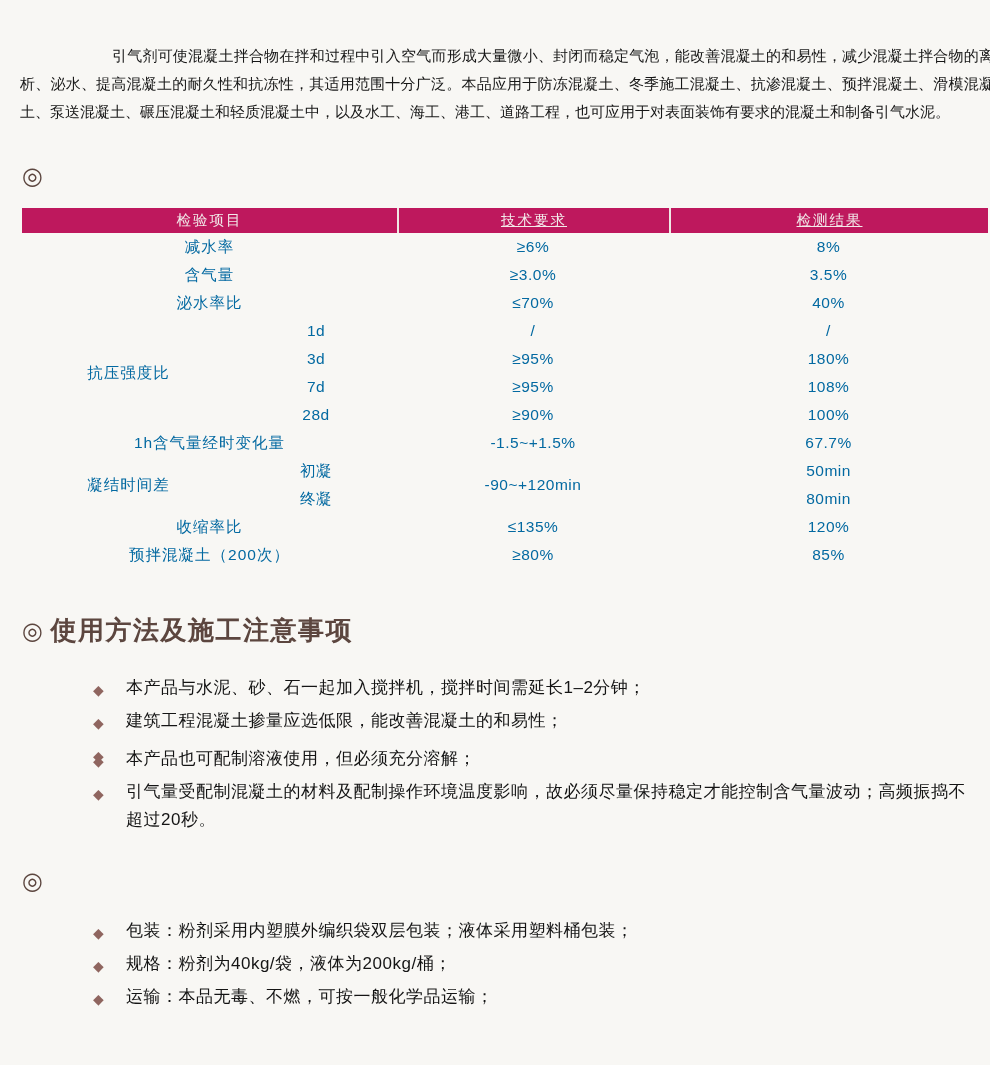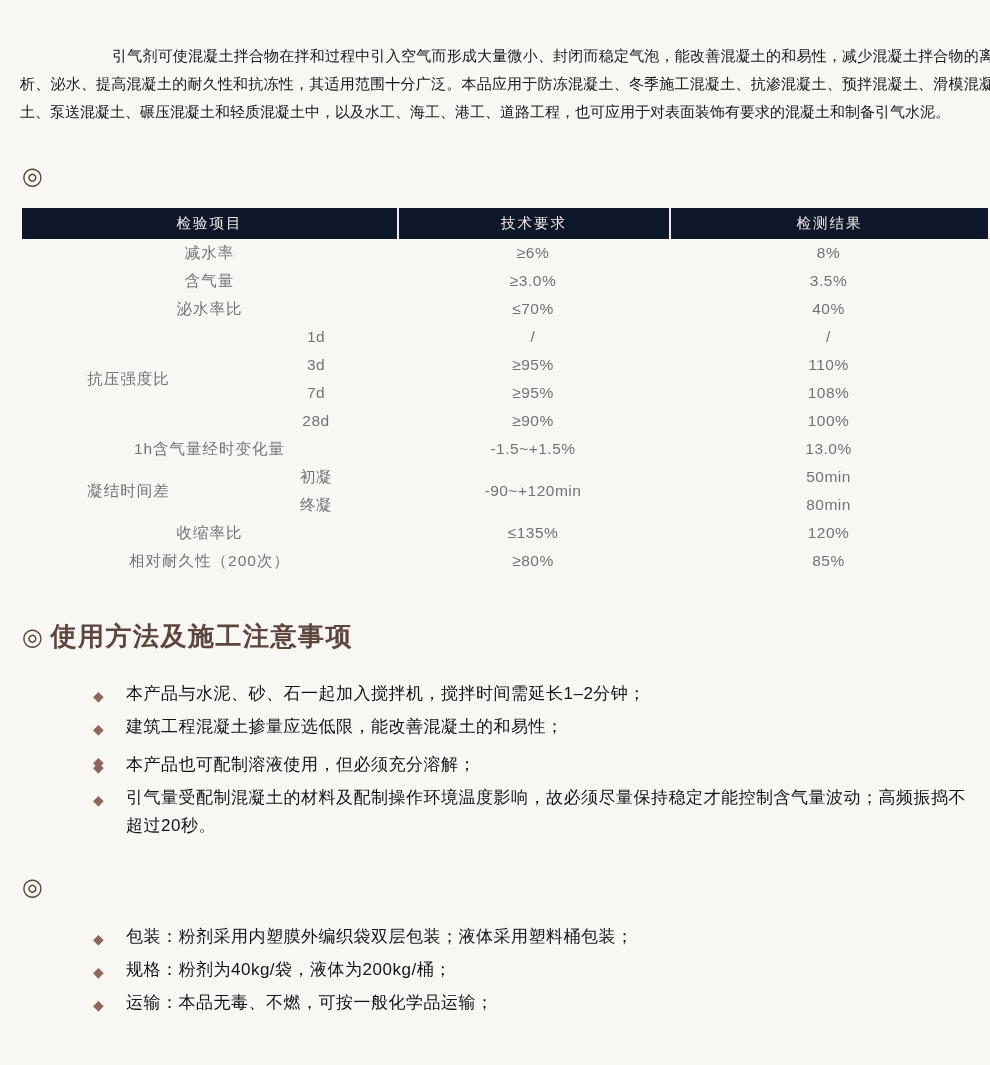--- a/index.html
+++ b/index.html
@@ -42,35 +42,35 @@
   
   table.perf{
     border-collapse:separate;border-spacing:0;table-layout:fixed;
     width:966px;margin:18px 0 0 14px;
   }
   table.perf col.c-a{width:213px;}
   table.perf col.c-b{width:162px;}
   table.perf col.c-c{width:272px;}
   table.perf col.c-d{width:319px;}
   table.perf thead th{
-    background:#0f172a;
+    background:#be185d;
     color:#f2eaea;
     font-weight:normal;
     font-size:14.5px;
     letter-spacing:2px;
-    height:31px;
+    height:25px;
     text-align:center;
     padding:0;
   }
-  table.perf thead th.sep{border-left:2px solid #efe9e5;}
+  table.perf thead th.sep{border-left:2px solid #efe9e5;text-decoration:underline;}
   table.perf tbody td{
     text-align:center;
     vertical-align:middle;
     font-size:15.5px;
-    color:#737373;
+    color:#0369a1;
     height:28px;
     padding:0;
     letter-spacing:0.5px;
   }
   table.perf tbody td.lbl{letter-spacing:1px;}
 
   
   ul.notes{
     list-style:none;
     margin:22px 0 0 0;
@@ -137,57 +137,57 @@
 
       <tr>
         <td rowspan="4" class="lbl">抗压强度比</td>
         <td>1d</td>
         <td>/</td>
         <td>/</td>
       </tr>
       <tr>
         <td>3d</td>
         <td>≥95%</td>
-        <td>110%</td>
+        <td>180%</td>
       </tr>
       <tr>
         <td>7d</td>
         <td>≥95%</td>
         <td>108%</td>
       </tr>
       <tr>
         <td>28d</td>
         <td>≥90%</td>
         <td>100%</td>
       </tr>
 
       <tr>
         <td colspan="2" class="lbl">1h含气量经时变化量</td>
         <td>-1.5~+1.5%</td>
-        <td>13.0%</td>
+        <td>67.7%</td>
       </tr>
 
       <tr>
         <td rowspan="2" class="lbl">凝结时间差</td>
         <td>初凝</td>
         <td rowspan="2">-90~+120min</td>
         <td>50min</td>
       </tr>
       <tr>
         <td>终凝</td>
         <td>80min</td>
       </tr>
 
       <tr>
         <td colspan="2" class="lbl">收缩率比</td>
         <td>≤135%</td>
         <td>120%</td>
       </tr>
       <tr>
-        <td colspan="2" class="lbl">相对耐久性（200次）</td>
+        <td colspan="2" class="lbl">预拌混凝土（200次）</td>
         <td>≥80%</td>
         <td>85%</td>
       </tr>
     </tbody>
   </table>
 
   <h2 class="section-title title-usage">
     <span class="marker">◎</span>
     <span>使用方法及施工注意事项</span>
   </h2>

